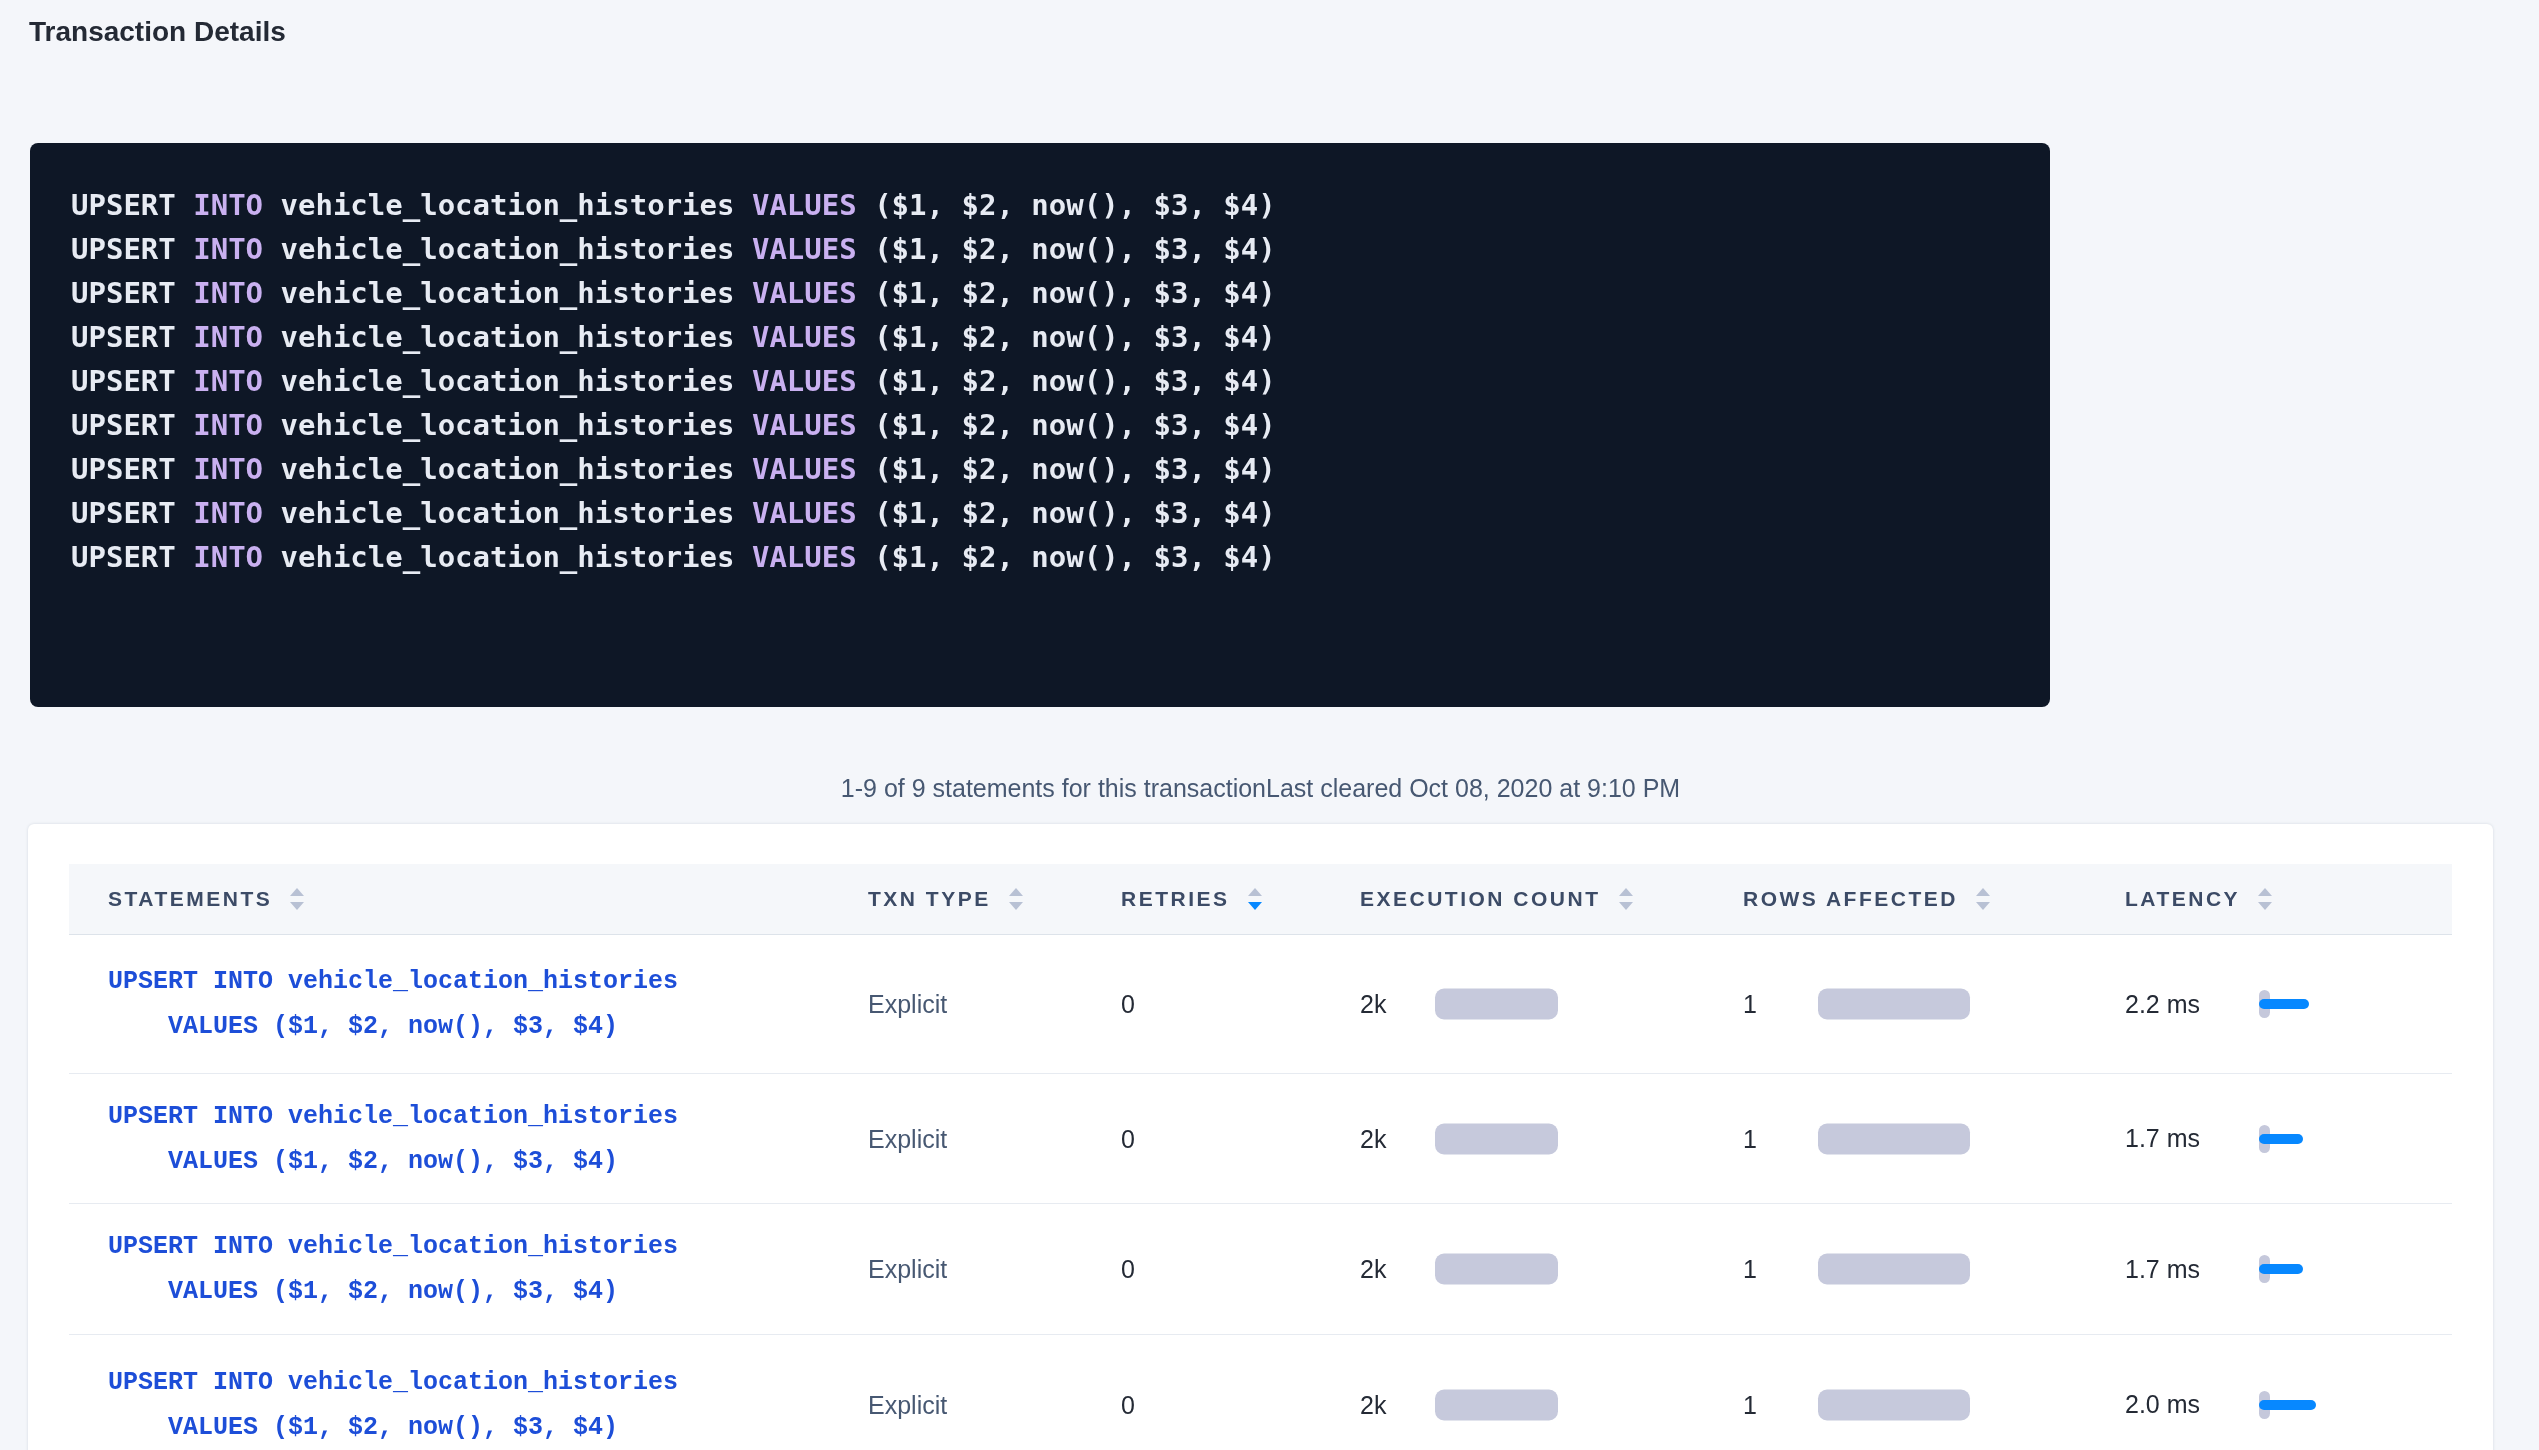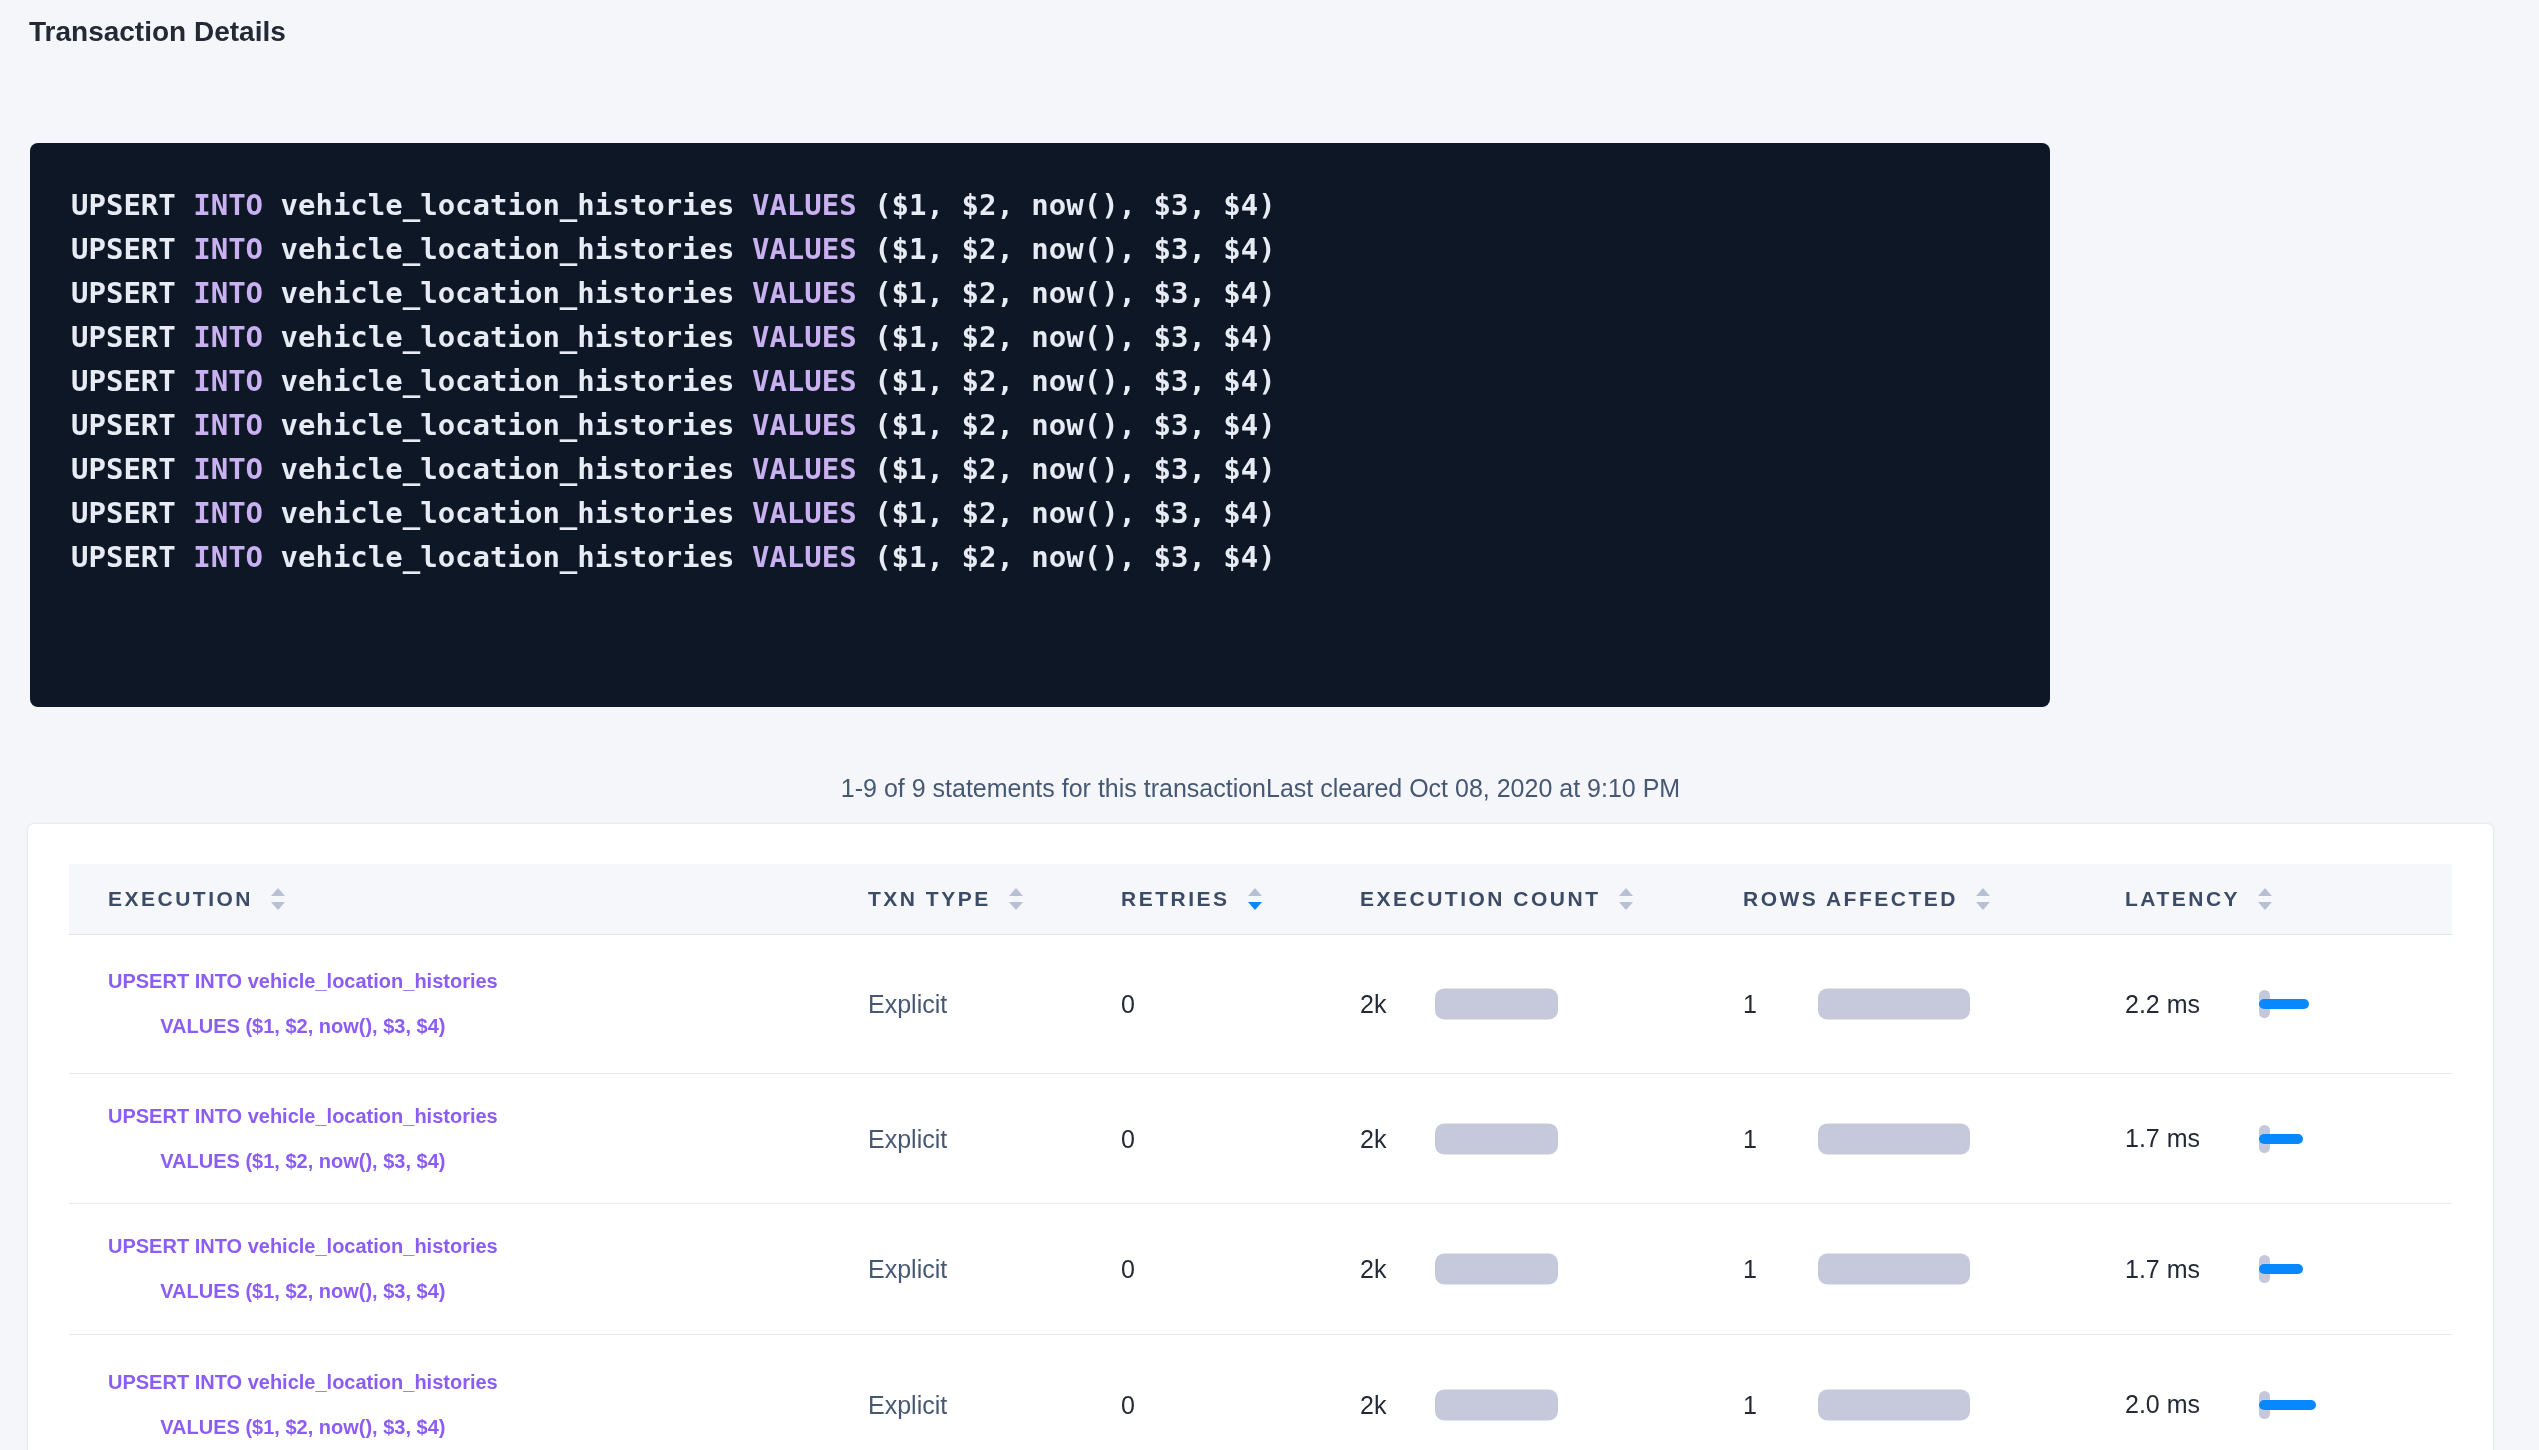--- a/index.html
+++ b/index.html
@@ -72,23 +72,23 @@
   .cell {
     position:absolute; top:50%; transform:translateY(-50%);
     font-size:25px; color:#242a35; display:flex; align-items:center;
     white-space:nowrap;
   }
   .cell-txn { color:#475872; }
   .stmt-link {
     text-decoration:none; display:flex; flex-direction:column; cursor:pointer;
   }
   .stmt-line {
-    font-family:Liberation Sans, sans-serif;
-    font-weight:bold; font-size:20px; line-height:45px;
-    color:#8b5cf6; white-space:pre;
+    font-family:Liberation Mono, monospace;
+    font-weight:bold; font-size:25px; line-height:45px;
+    color:#1d4ed8; white-space:pre;
   }
   .count-label { display:inline-block; min-width:45px; }
   .hbar {
     display:inline-block; height:31px; border-radius:9px;
     background:#c6c9dc; margin-left:30px;
   }
   .lat-label { display:inline-block; min-width:90px; }
   .lat-chart { position:relative; width:70px; height:36px; margin-left:44px; }
   .lat-tick {
     position:absolute; left:0; top:4px; width:11px; height:28px;
@@ -119,21 +119,21 @@
 </div>
 
 <div class="summary-row">
   <span>1-9 of 9 statements for this transaction</span>
   <span>Last cleared Oct 08, 2020 at 9:10 PM</span>
 </div>
 
 <div class="table-card">
   <div class="thead">
     <div class="hcell col-statements">
-      <span class="hlabel">EXECUTION</span>
+      <span class="hlabel">STATEMENTS</span>
       <span class="sorter">
           <span class="arr arr-up"></span>
           <span class="arr arr-down"></span>
         </span>
     </div>
     <div class="hcell col-txn">
       <span class="hlabel">TXN TYPE</span>
       <span class="sorter">
           <span class="arr arr-up"></span>
           <span class="arr arr-down"></span>

